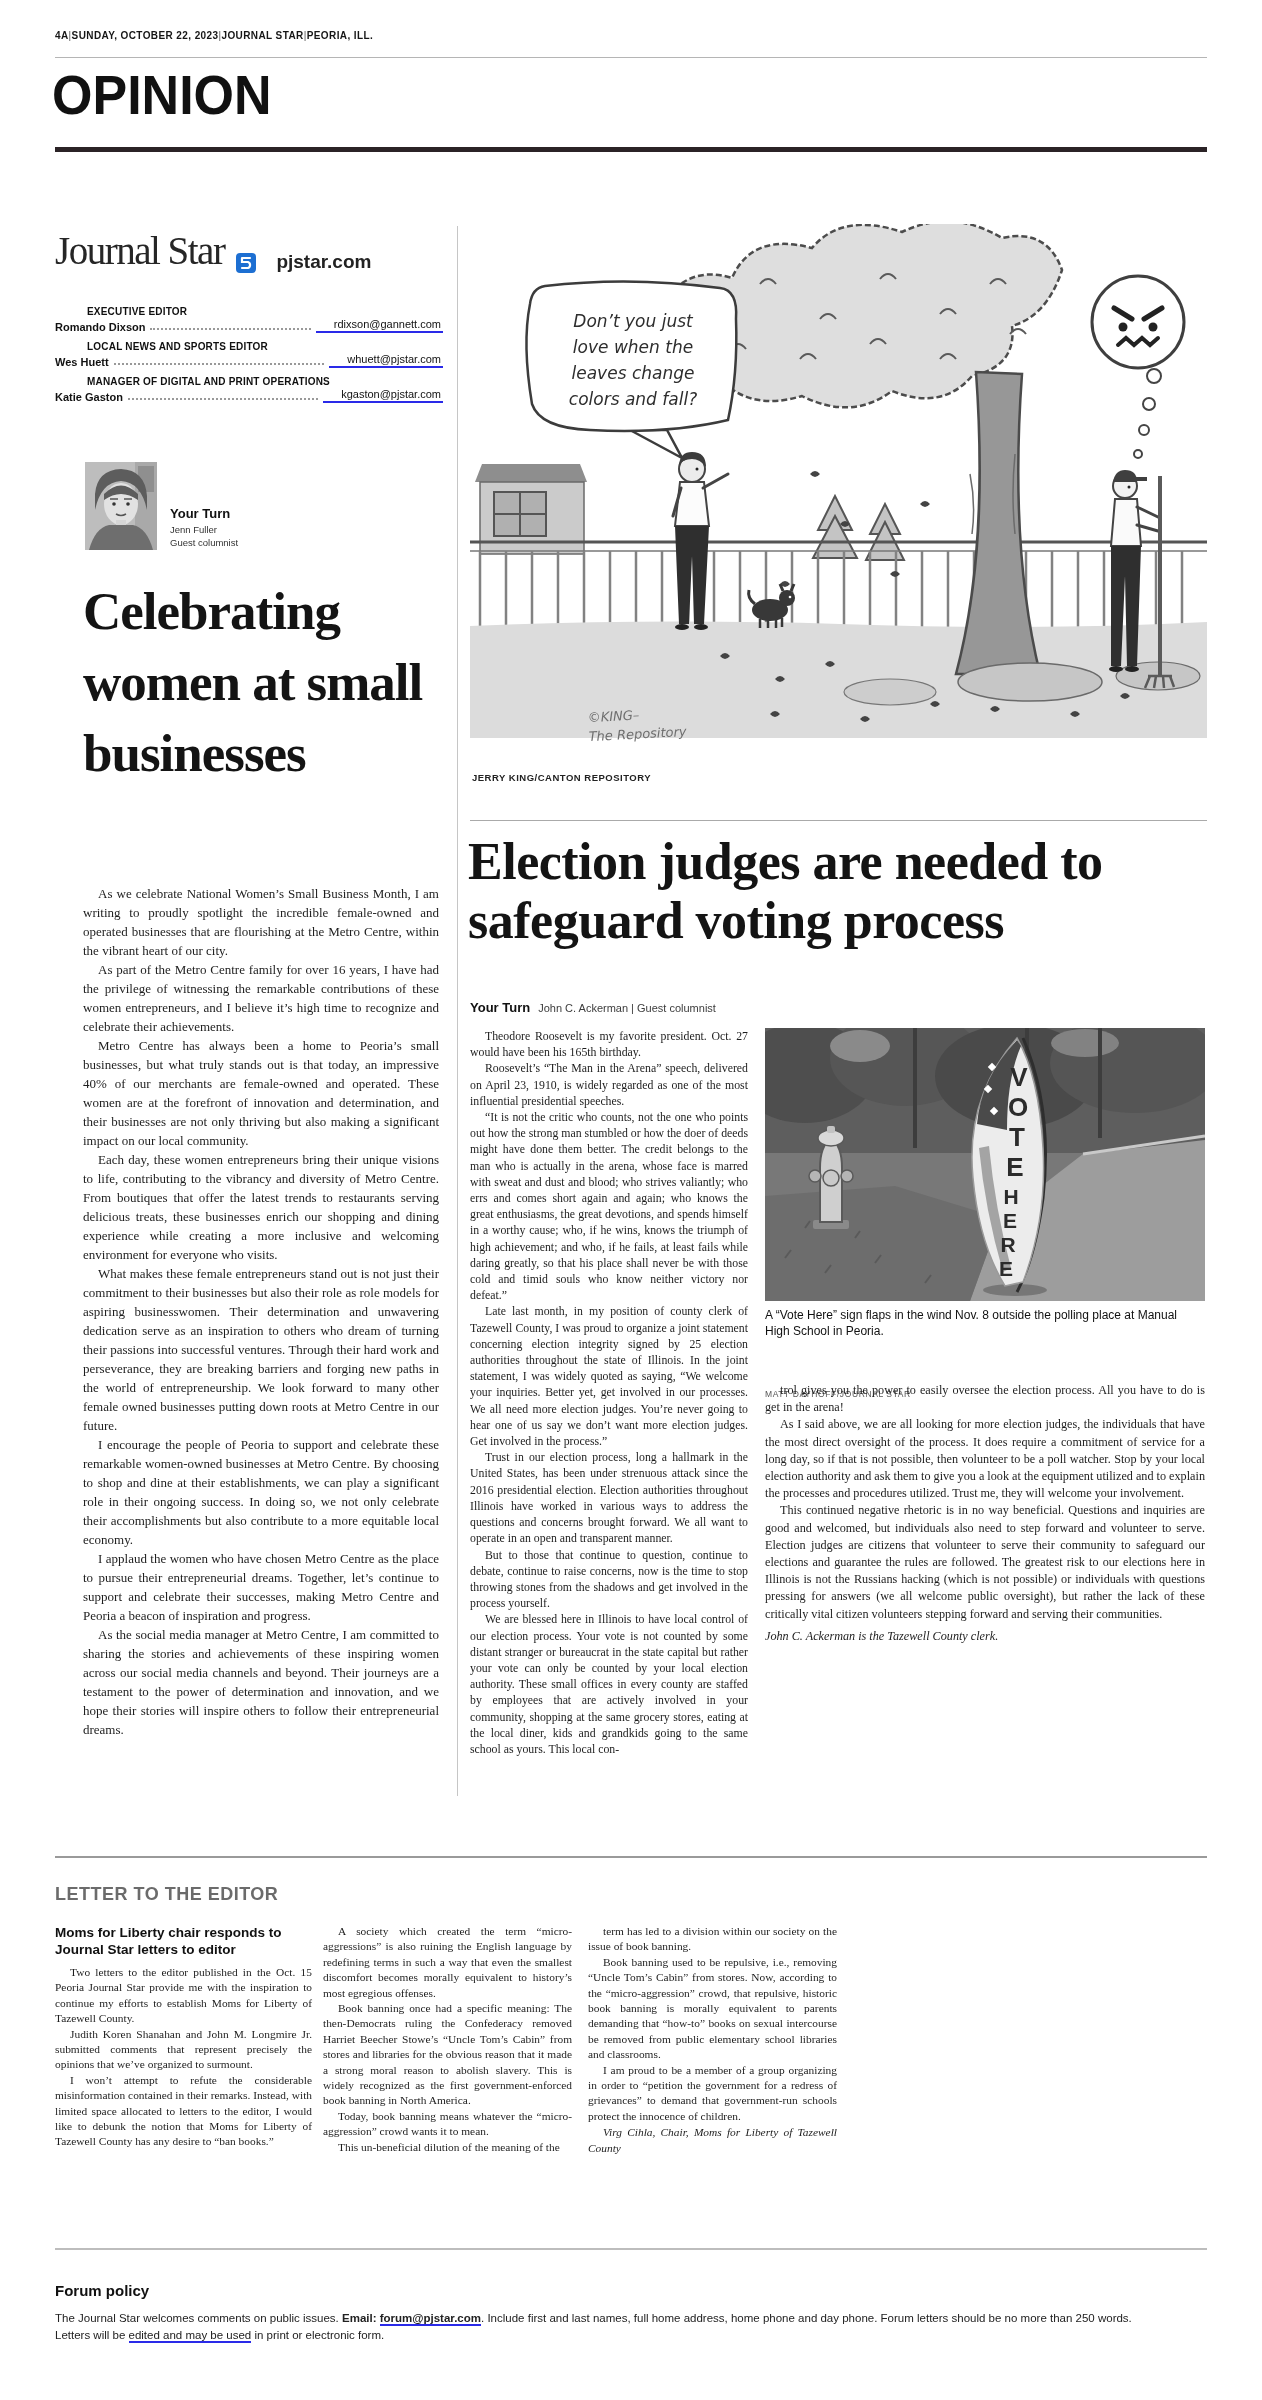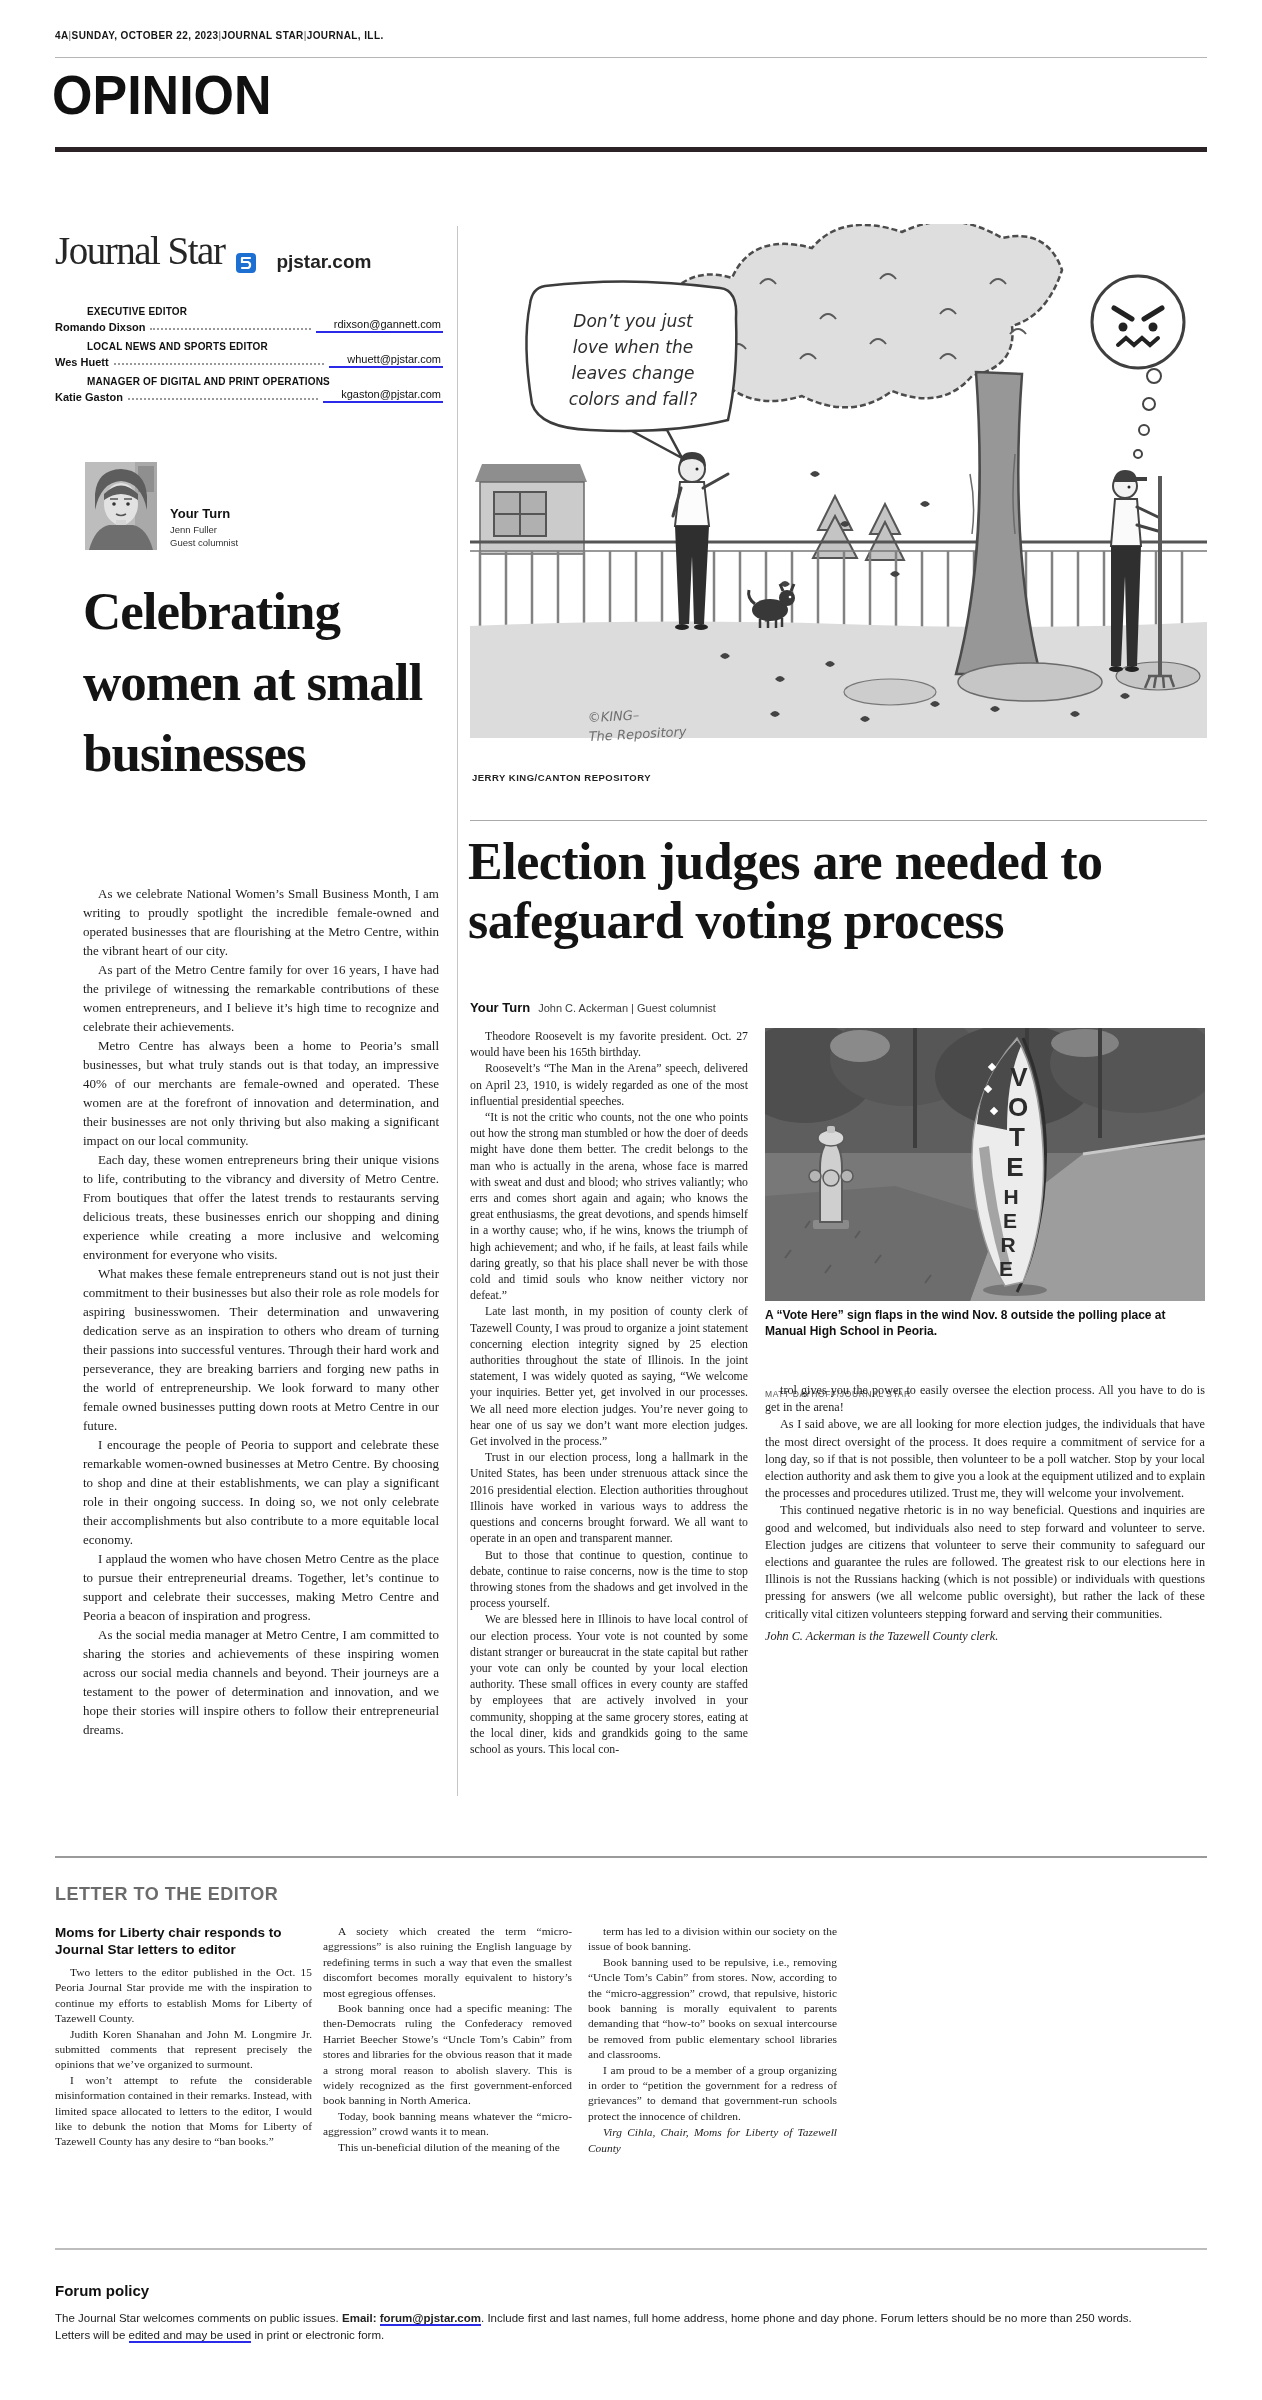--- a/index.html
+++ b/index.html
@@ -53,21 +53,21 @@
   #rule-art{top:820px;left:470px;width:737px;background:#aaa;}
   .headline2{top:832px;left:468px;width:745px;margin:0;font-weight:700;font-size:52px;
              line-height:59px;letter-spacing:-.5px;color:#141414;}
   .byline2{top:1000px;left:470px;display:flex;align-items:baseline;gap:8px;
            font-family:"Liberation Sans",sans-serif;}
   .byline2 .kick{font-weight:800;font-size:13px;color:#111;}
   .byline2 .rest{font-size:11px;color:#3c3c3c;}
   .maincol1{top:1028px;left:470px;width:278px;font-size:11.8px;line-height:16.2px;}
   .photo{left:765px;top:1028px;width:440px;height:273px;display:block;}
   .caption{left:765px;top:1308px;width:440px;font-family:"Liberation Sans",sans-serif;
-           font-weight:700;font-size:12px;line-height:15.5px;color:#111;}
+           font-weight:400;font-size:12px;line-height:15.5px;color:#111;}
   .photo-credit{left:765px;top:1344px;font-family:"Liberation Sans",sans-serif;
                 font-size:8.5px;letter-spacing:.6px;color:#555;margin-top:45px;}
   .maincol2{top:1382px;left:765px;width:440px;font-size:12.2px;line-height:17.2px;}
   .tagline{font-style:italic;text-align:center;text-indent:0 !important;margin-top:5px !important;}
 
   
   #rule-letters{top:1856px;height:2px;background:#9a9a9a;}
   .letters-heading{top:1884px;left:55px;font-family:"Liberation Sans",sans-serif;
                    font-weight:800;font-size:18px;letter-spacing:.5px;color:#6b6b6b;}
   .lcol{top:1924px;font-size:11.4px;line-height:15.4px;}
@@ -96,21 +96,21 @@
 
 <div class="page">
 
   <div class="abs hdr">
     <span>4A</span>
     <span class="sep">|</span>
     <span>SUNDAY, OCTOBER 22, 2023</span>
     <span class="sep">|</span>
     <span>JOURNAL STAR</span>
     <span class="sep">|</span>
-    <span>JOURNAL, ILL.</span>
+    <span>PEORIA, ILL.</span>
   </div>
   <div class="abs rule" id="rule-top"></div>
 
   <h1 class="abs opinion">OPINION</h1>
   <div class="abs rule" id="rule-thick"></div>
 
   <div class="abs masthead">
     <span class="js-name">Journal Star</span>
     <span class="pjwrap">
       <svg width="20" height="20" viewBox="0 0 20 20">

